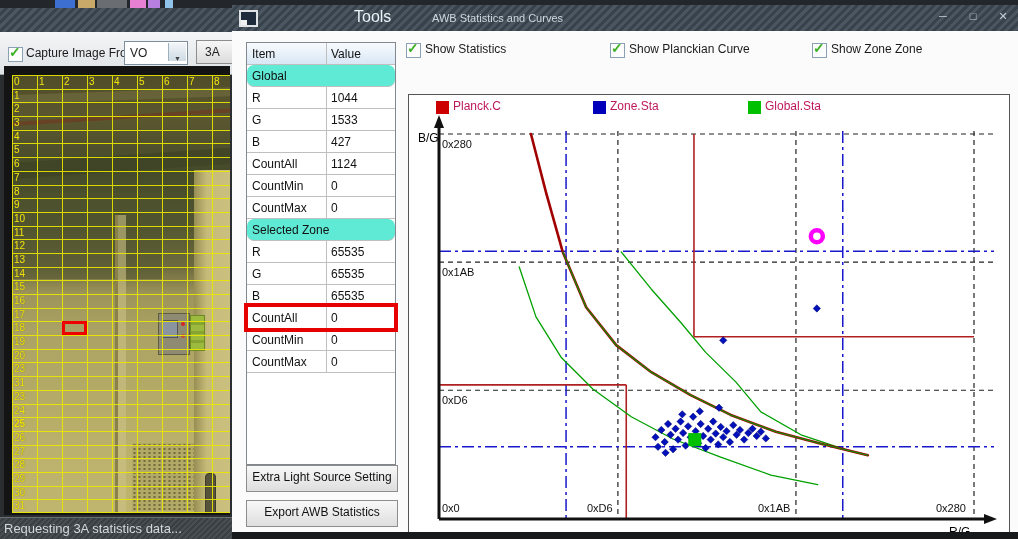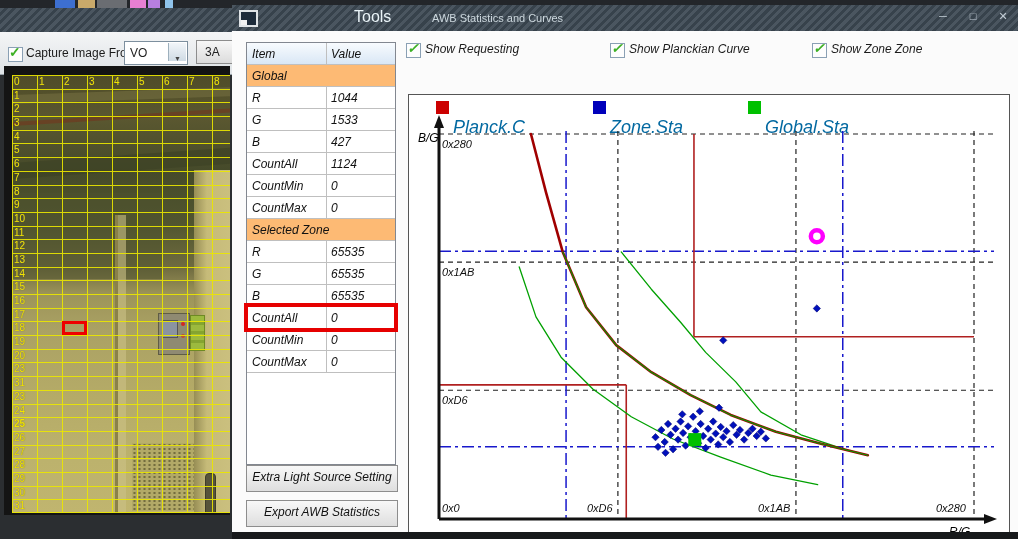--- a/index.html
+++ b/index.html
@@ -47,38 +47,38 @@
   #lw-statusbar{left:0;top:509px;width:234px;height:22px;background:#3f4449;background-image:repeating-linear-gradient(135deg,rgba(255,255,255,.05) 0 2px,rgba(0,0,0,.08) 2px 4px);border-top:1px solid #6a7076;}
   #lw-status-text{position:absolute;left:4px;top:3px;font-size:13px;color:#d3d8dc;}
   
   #tools-window{left:232px;top:5px;width:786px;height:527px;background:#f4f4f4;}
   #tw-titlebar{left:0;top:0;width:786px;height:26px;}
   #tw-icon{left:7px;top:5px;width:15px;height:13px;background:#1d2b3a;border:2px solid #dfe3e6;}
   #tw-icon .q{position:absolute;left:0px;bottom:0px;width:6px;height:5px;background:#f0f0f0;}
   #tw-title{left:122px;top:3px;font-size:16px;color:#eaf4f8;}
   #tw-subtitle{left:200px;top:7px;font-size:11px;color:#ccd7dd;}
   .win-btn{top:5px;width:22px;height:16px;text-align:center;font-size:11px;color:#c2ccd4;}
-  #tw-body{left:0;top:26px;width:786px;height:501px;background:#fbfbfb;font-style:italic;}
+  #tw-body{left:0;top:26px;width:786px;height:501px;background:#fbfbfb;}
   
   #stats-table{left:14px;top:11px;width:148px;height:421px;background:#fff;border:1px solid #828790;}
   .t-row{position:relative;width:148px;height:22px;box-sizing:border-box;border-bottom:1px solid #bfbfbf;font-size:12px;color:#111;}
   .t-row.header{background:linear-gradient(180deg,#f8fbfe,#d9e7f5);font-size:12px;}
-  .t-row.section{background:#fdba74;}
+  .t-row.section{background:#5eead4;border-radius:7px;}
   .t-cell-item{position:absolute;left:5px;top:4px;}
   .t-cell-value{position:absolute;left:84px;top:4px;}
   .t-vline{position:absolute;left:79px;top:0;width:1px;height:22px;background:#bfbfbf;}
   .t-row.hl::after{content:"";position:absolute;left:-3px;top:-4px;right:-3px;bottom:-4px;border:4px solid #e60000;z-index:5;}
   .tw-btn{left:14px;width:150px;height:25px;background:linear-gradient(180deg,#f8f8f8,#dedede);border:1px solid #8d8d8d;font-size:12px;color:#111;text-align:center;line-height:23px;}
   
   .cb-group{top:10px;height:16px;}
   .cb-label{position:absolute;left:19px;top:1px;font-size:12px;color:#1b1b1b;white-space:nowrap;}
   
   #chart-panel{left:176px;top:63px;width:600px;height:460px;background:#fff;border:1px solid #555;}
   .legend-swatch{position:absolute;top:6px;width:13px;height:13px;}
-  .legend-label{position:absolute;top:22px;font-size:18px;color:#0369a1;}
+  .legend-label{position:absolute;top:4px;font-size:12px;color:#be185d;}
   #chart-svg{position:absolute;left:0;top:0;}
   .tick{position:absolute;font-size:11px;color:#111;white-space:nowrap;}
   .axis-name{position:absolute;font-size:12px;color:#000000;}
   #bottom-strip{left:232px;top:532px;width:786px;height:7px;background:#17191b;}
 </style>
 </head>
 <body>
 
 <div id="app">
 
@@ -163,20 +163,23 @@
             <span class="grid-col-label" style="left: 102px; top: 2px;">4</span>
             <span class="grid-col-label" style="left: 127px; top: 2px;">5</span>
             <span class="grid-col-label" style="left: 152px; top: 2px;">6</span>
             <span class="grid-col-label" style="left: 177px; top: 2px;">7</span>
             <span class="grid-col-label" style="left: 202px; top: 2px;">8</span>
           </div>
         <div id="sel-cell" class="abs" style="left: 50px; top: 246.42px; border-color: rgb(238, 0, 0);"></div>
       </div>
     </div>
 
+    <div id="lw-statusbar" class="abs">
+      <span id="lw-status-text">Requesting 3A statistics data...</span>
+    </div>
   </div>
 
   <div id="tools-window" class="abs">
     <div id="tw-titlebar" class="abs titlebar-tex">
       <span id="tw-icon" class="abs">
           <span class="q"></span>
         </span>
       <span id="tw-title" class="abs">Tools</span>
       <span id="tw-subtitle" class="abs">AWB Statistics and Curves</span>
       <span class="win-btn abs" style="left:700px;">─</span>
@@ -258,21 +261,21 @@
             <span class="t-cell-value">0</span>
             <span class="t-vline"></span>
           </div>
         </div>
 
       <div class="tw-btn abs" style="top:434px;">Extra Light Source Setting</div>
       <div class="tw-btn abs" style="top:469px;">Export AWB Statistics</div>
 
       <div class="cb-group abs" style="left:174px;width:180px;">
         <span class="checkbox abs" style="left:0;top:0;"><span class="tick">✓</span></span>
-        <span class="cb-label">Show Requesting</span>
+        <span class="cb-label">Show Statistics</span>
       </div>
       <div class="cb-group abs" style="left:378px;width:200px;">
         <span class="checkbox abs" style="left:0;top:0;"><span class="tick">✓</span></span>
         <span class="cb-label">Show Planckian Curve</span>
       </div>
       <div class="cb-group abs" style="left:580px;width:180px;">
         <span class="checkbox abs" style="left:0;top:0;"><span class="tick">✓</span></span>
         <span class="cb-label">Show Zone Zone</span>
       </div>
 

